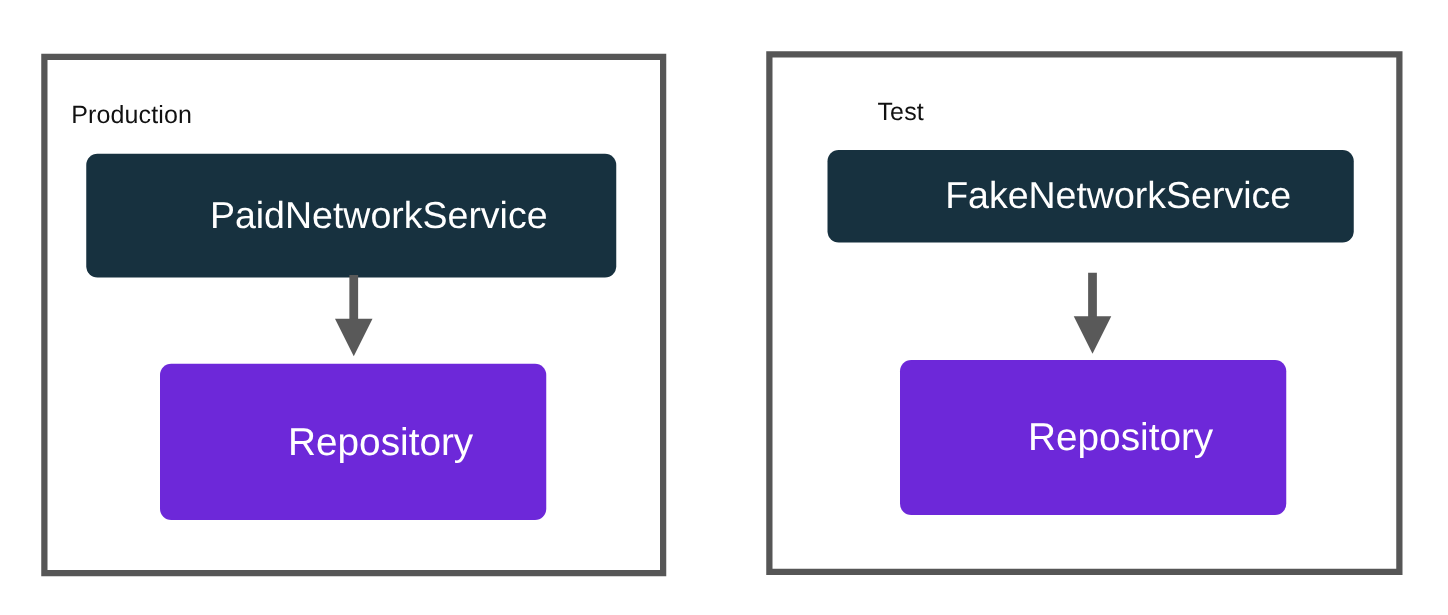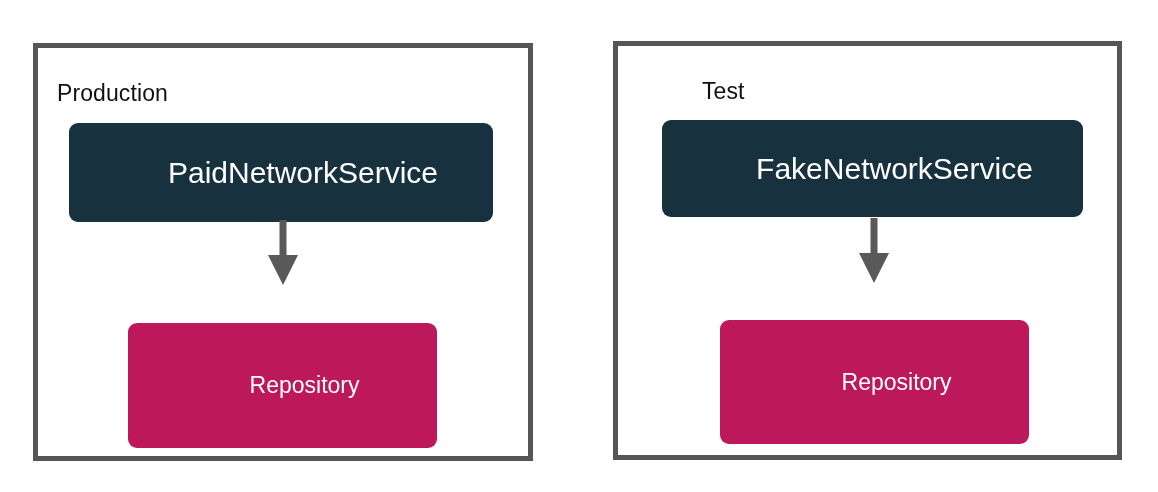--- a/index.html
+++ b/index.html
@@ -36,21 +36,21 @@
   #panel-test {
     left: 613px;
     top: 41px;
     width: 509px;
     height: 419px;
   }
 
   
   .panel-title {
     position: absolute;
-    font-size: 23px;
+    font-size: 20px;
     line-height: 1;
     color: #111111;
     white-space: nowrap;
     letter-spacing: 0.1px;
   }
   #title-production {
     left: 57px;
     top: 82px;
   }
   #title-test {
@@ -69,42 +69,41 @@
     border-radius: 9px;
     color: #ffffff;
     white-space: nowrap;
     padding-left: 44px;
   }
   .node-service {
     background: #17313f;
     font-size: 30px;
   }
   .node-repository {
-    background: #be185d;
-    font-size: 23px;
-    margin-top: 32px;
+    background: #6d28d9;
+    font-size: 31px;
   }
 
   #node-paid-network-service {
     left: 69px;
     top: 123px;
     width: 424px;
     height: 99px;
   }
   #node-repository-production {
     left: 128px;
     top: 291px;
     width: 309px;
     height: 125px;
   }
   #node-fake-network-service {
     left: 662px;
     top: 120px;
     width: 421px;
-    height: 97px;
+    height: 74px;
   }
   #node-repository-test {
     left: 720px;
     top: 288px;
     width: 309px;
     height: 124px;
   }
 
   
   .arrow {

